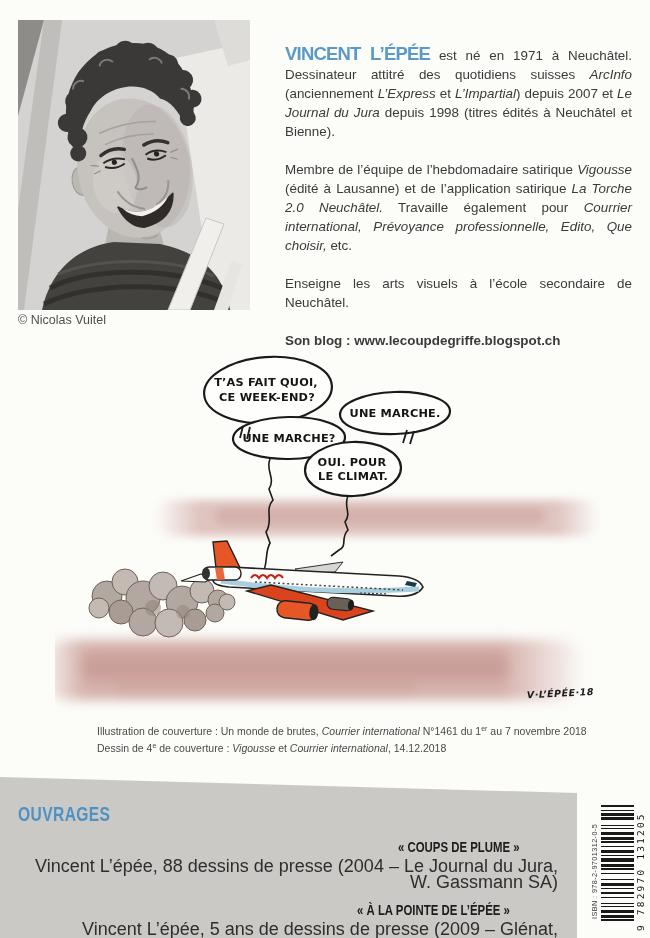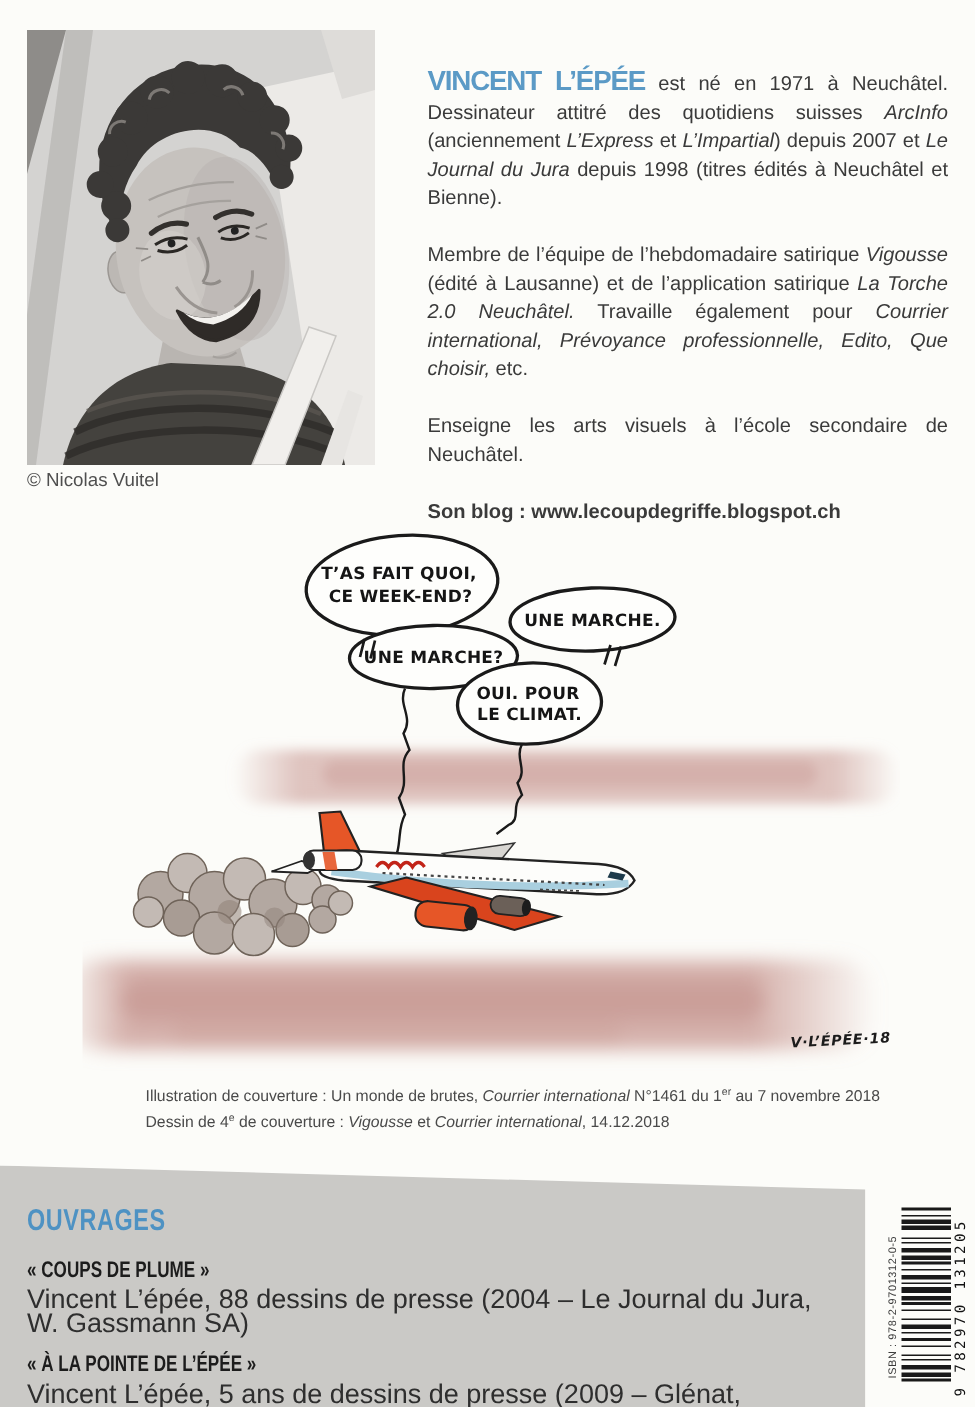--- a/index.html
+++ b/index.html
@@ -30,21 +30,21 @@
 
   
   .gray-band{position:absolute;left:0;top:0;width:577px;height:938px;background:#cac9c6;
              clip-path:polygon(0 777px,577px 793px,577px 938px,0 938px);}
   .ouvrages{position:absolute;left:18px;top:803px;width:540px;}
   .ouvrages .heading{display:inline-block;color:#4e92c3;font-weight:bold;font-size:20px;
                      transform:scaleX(.78);transform-origin:0 50%;letter-spacing:.5px;margin:0 0 13px 0;}
   .book-title{display:inline-block;color:#1c1c1c;font-weight:bold;font-size:15px;
               transform:scaleX(.76);transform-origin:0 50%;letter-spacing:0;margin:0 0 3px 0;}
   .book-detail{font-size:18px;color:#2e2e2e;margin:0 0 12px 0;}
-  .book{line-height:16px;}
+  .book{line-height:16px;text-align:right;}
 
   
   .barcode{position:absolute;left:543px;top:830px;width:150px;height:56px;
            transform:rotate(-90deg);transform-origin:50% 50%;background:#fcfcf9;}
   .bc-isbn{font-size:7.3px;color:#3a3a3a;letter-spacing:.4px;margin:0 0 0 14px;white-space:nowrap;}
   .bc-bars{display:flex;height:33px;width:116px;margin:2px 0 1px 12px;}
   .bc-bar{background:#191919;height:100%;flex:none;}
   .bc-gap{height:100%;flex:none;}
   .bc-ean{font-family:"DejaVu Sans Mono",monospace;font-size:9.5px;letter-spacing:2.2px;color:#111;margin-left:2px;white-space:nowrap;}
 </style>

